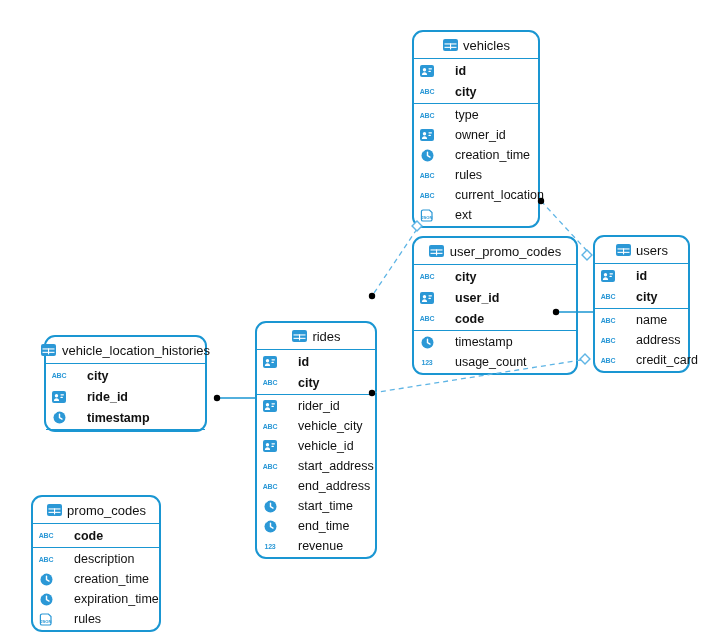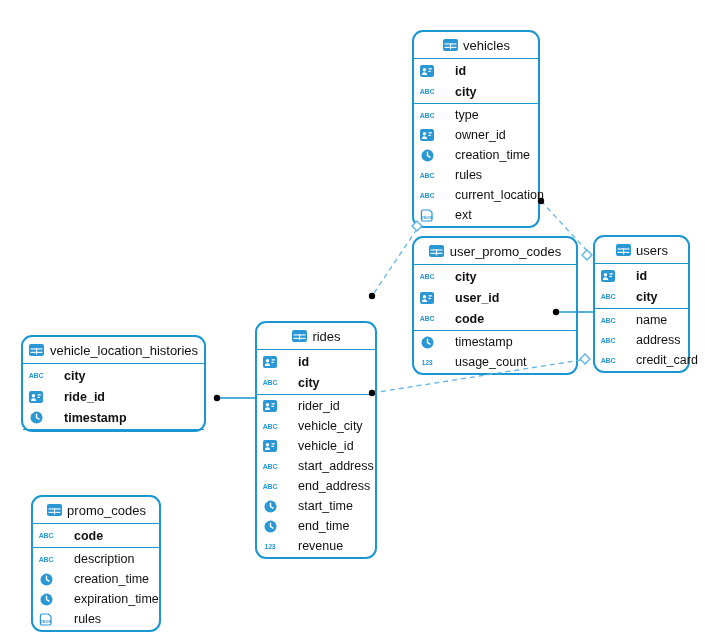--- a/index.html
+++ b/index.html
@@ -322,21 +322,21 @@
       </div>
       <div class="row">
         <span class="ic">
             <span class="glyph">123</span>
           </span>
         <span>revenue</span>
       </div>
     </div>
   </div>
 
-  <div class="tbl" style="left:21px;top:335px;width:185px;">
+  <div class="tbl" style="left:44px;top:335px;width:163px;">
     <div class="thead">
       <span class="ic">
           <svg width="15" height="12" viewBox="0 0 15 12">
             <rect width="15" height="12" rx="2" fill="#2b98d6"></rect>
             <rect x="1.5" y="4.4" width="12" height="1.1" fill="#fff"></rect>
             <rect x="1.5" y="7.8" width="12" height="1.1" fill="#fff"></rect>
             <rect x="7" y="4.4" width="1.1" height="6" fill="#fff"></rect>
           </svg>
         </span>
       <span>vehicle_location_histories</span>

